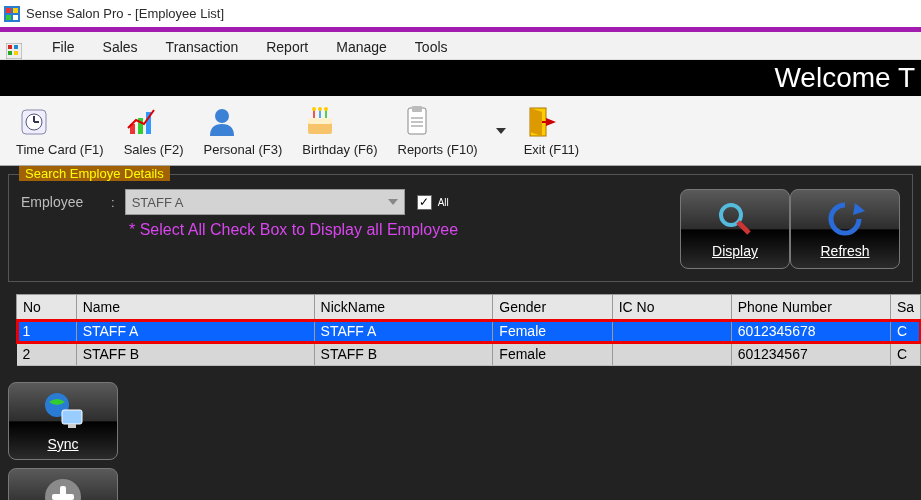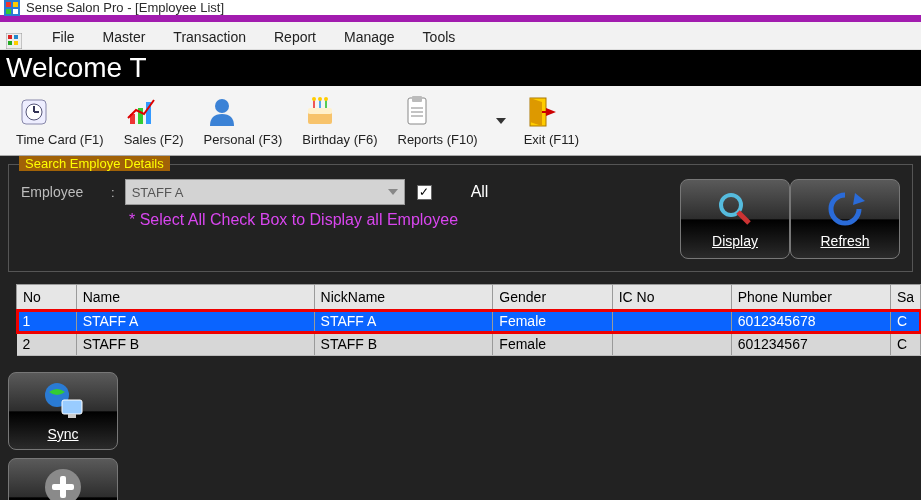--- a/index.html
+++ b/index.html
@@ -1,29 +1,29 @@
 <!DOCTYPE html>
 <html><head>
 <meta charset="utf-8">
 <style>
   * { box-sizing: border-box; margin: 0; padding: 0; font-family: "Segoe UI", Tahoma, sans-serif; }
   body { width: 921px; height: 500px; overflow: hidden; background: #fff; font-size: 13px; color: #000; }
 
   
-  .titlebar { height: 22px; display: flex; align-items: center; padding: 0 4px; background: #fff; border-bottom: 7px solid #a21caf; }
+  .titlebar { height: 32px; display: flex; align-items: center; padding: 0 4px; background: #fff; border-bottom: 5px solid #a21caf; }
   .titlebar .appicon { width: 16px; height: 16px; margin-right: 6px; }
   .titlebar .title { font-size: 13px; color: #2b2b2b; }
 
   
   .menubar { height: 28px; display: flex; align-items: flex-end; padding: 0 6px; background: #f2f2f2; border-bottom: 1px solid #ddd; }
   .menubar .mdiicon { width: 16px; height: 16px; margin-right: 16px; }
   .menubar .menuitem { padding: 4px 14px; font-size: 14px; color: #222; cursor: pointer; }
 
   
-  .welcomebar { height: 36px; background: #000; color: #fff; display: flex; align-items: center; padding: 0 6px; font-size: 28px; font-weight: 300; overflow: hidden; white-space: nowrap; }
+  .welcomebar { height: 36px; background: #000; color: #fff; display: flex; justify-content: flex-end; align-items: center; padding: 0 6px; font-size: 28px; font-weight: 300; overflow: hidden; white-space: nowrap; }
 
   
   .toolbar { height: 70px; background: #f4f4f4; display: flex; align-items: center; padding: 0 8px; gap: 4px; border-bottom: 1px solid #aaa; }
   .toolbtn { display: flex; flex-direction: column; align-items: flex-start; padding: 2px 8px; cursor: pointer; }
   .toolbtn .ticon { width: 36px; height: 36px; display: flex; align-items: center; justify-content: center; }
   .toolbtn .tlabel { font-size: 13px; color: #222; margin-top: 2px; }
   .dropdown-arrow { width: 0; height: 0; border-left: 5px solid transparent; border-right: 5px solid transparent; border-top: 6px solid #333; margin: 0 6px; align-self: center; }
 
   
   .darkwrap { background: #222; padding: 8px; }
@@ -33,21 +33,21 @@
   .grouplegend { position: absolute; top: -9px; left: 10px; background: #a16207; padding: 0 6px; font-size: 13px; color: #ffff00; }
   .search-left { display: flex; flex-direction: column; }
   .search-row { display: flex; align-items: center; }
   .search-row .label { width: 90px; color: #bdbdbd; font-size: 14px; }
   .search-row .colon { color: #bdbdbd; margin-right: 10px; }
   .select { width: 280px; height: 26px; background: #d3d3d3; border: 1px solid #999; display: flex; align-items: center; padding: 0 6px; color: #555; position: relative; justify-content: space-between;}
   .select .caret { width: 0; height: 0; border-left: 5px solid transparent; border-right: 5px solid transparent; border-top: 6px solid #888; }
   .allcheck { display: flex; align-items: center; margin-left: 12px; }
   .allcheck .cbox { width: 15px; height: 15px; background: #fff; border: 1px solid #666; display: flex; align-items: center; justify-content: center; margin-right: 6px; }
   .allcheck .cbox .tick { font-size: 12px; color: #000; line-height: 1; }
-  .allcheck .clabel { color: #fff; font-size: 16px; margin-left: 33px; }
+  .allcheck .clabel { color: #fff; font-size: 10px; }
   .hint { color: #d946ef; font-size: 16px; margin-top: 6px; margin-left: 108px; }
 
   .search-buttons { margin-left: auto; display: flex; }
   .bigbtn { width: 110px; height: 80px; border-radius: 8px; background: linear-gradient(#5a5a5a,#2d2d2d 50%,#000 51%,#2b2b2b); border: 1px solid #777; display: flex; flex-direction: column; align-items: center; justify-content: center; cursor: pointer; }
   .bigbtn .blabel { color: #fff; font-size: 14px; text-decoration: underline; margin-top: 4px; }
 
   
   .tablewrap { margin-top: 12px; }
   .table { width: 100%; border-collapse: collapse; margin-left: 8px; }
   .table th { background: #e6e6e6; border: 1px solid #9a9a9a; text-align: left; font-weight: 400; padding: 4px 6px; font-size: 14px; }
@@ -85,21 +85,21 @@
   <span class="mdiicon">
     <svg width="16" height="16">
         <rect width="16" height="16" fill="#eee" stroke="#999"></rect>
         <rect x="2" y="2" width="4" height="4" fill="#d22"></rect>
         <rect x="8" y="2" width="4" height="4" fill="#28c"></rect>
         <rect x="2" y="8" width="4" height="4" fill="#2a2"></rect>
         <rect x="8" y="8" width="4" height="4" fill="#fc0"></rect>
       </svg>
   </span>
   <span class="menuitem">File</span>
-  <span class="menuitem">Master</span>
+  <span class="menuitem">Sales</span>
   <span class="menuitem">Transaction</span>
   <span class="menuitem">Report</span>
   <span class="menuitem">Manage</span>
   <span class="menuitem">Tools</span>
 </div>
 
 <div class="welcomebar">
   <span>Welcome T</span>
 </div>
 

